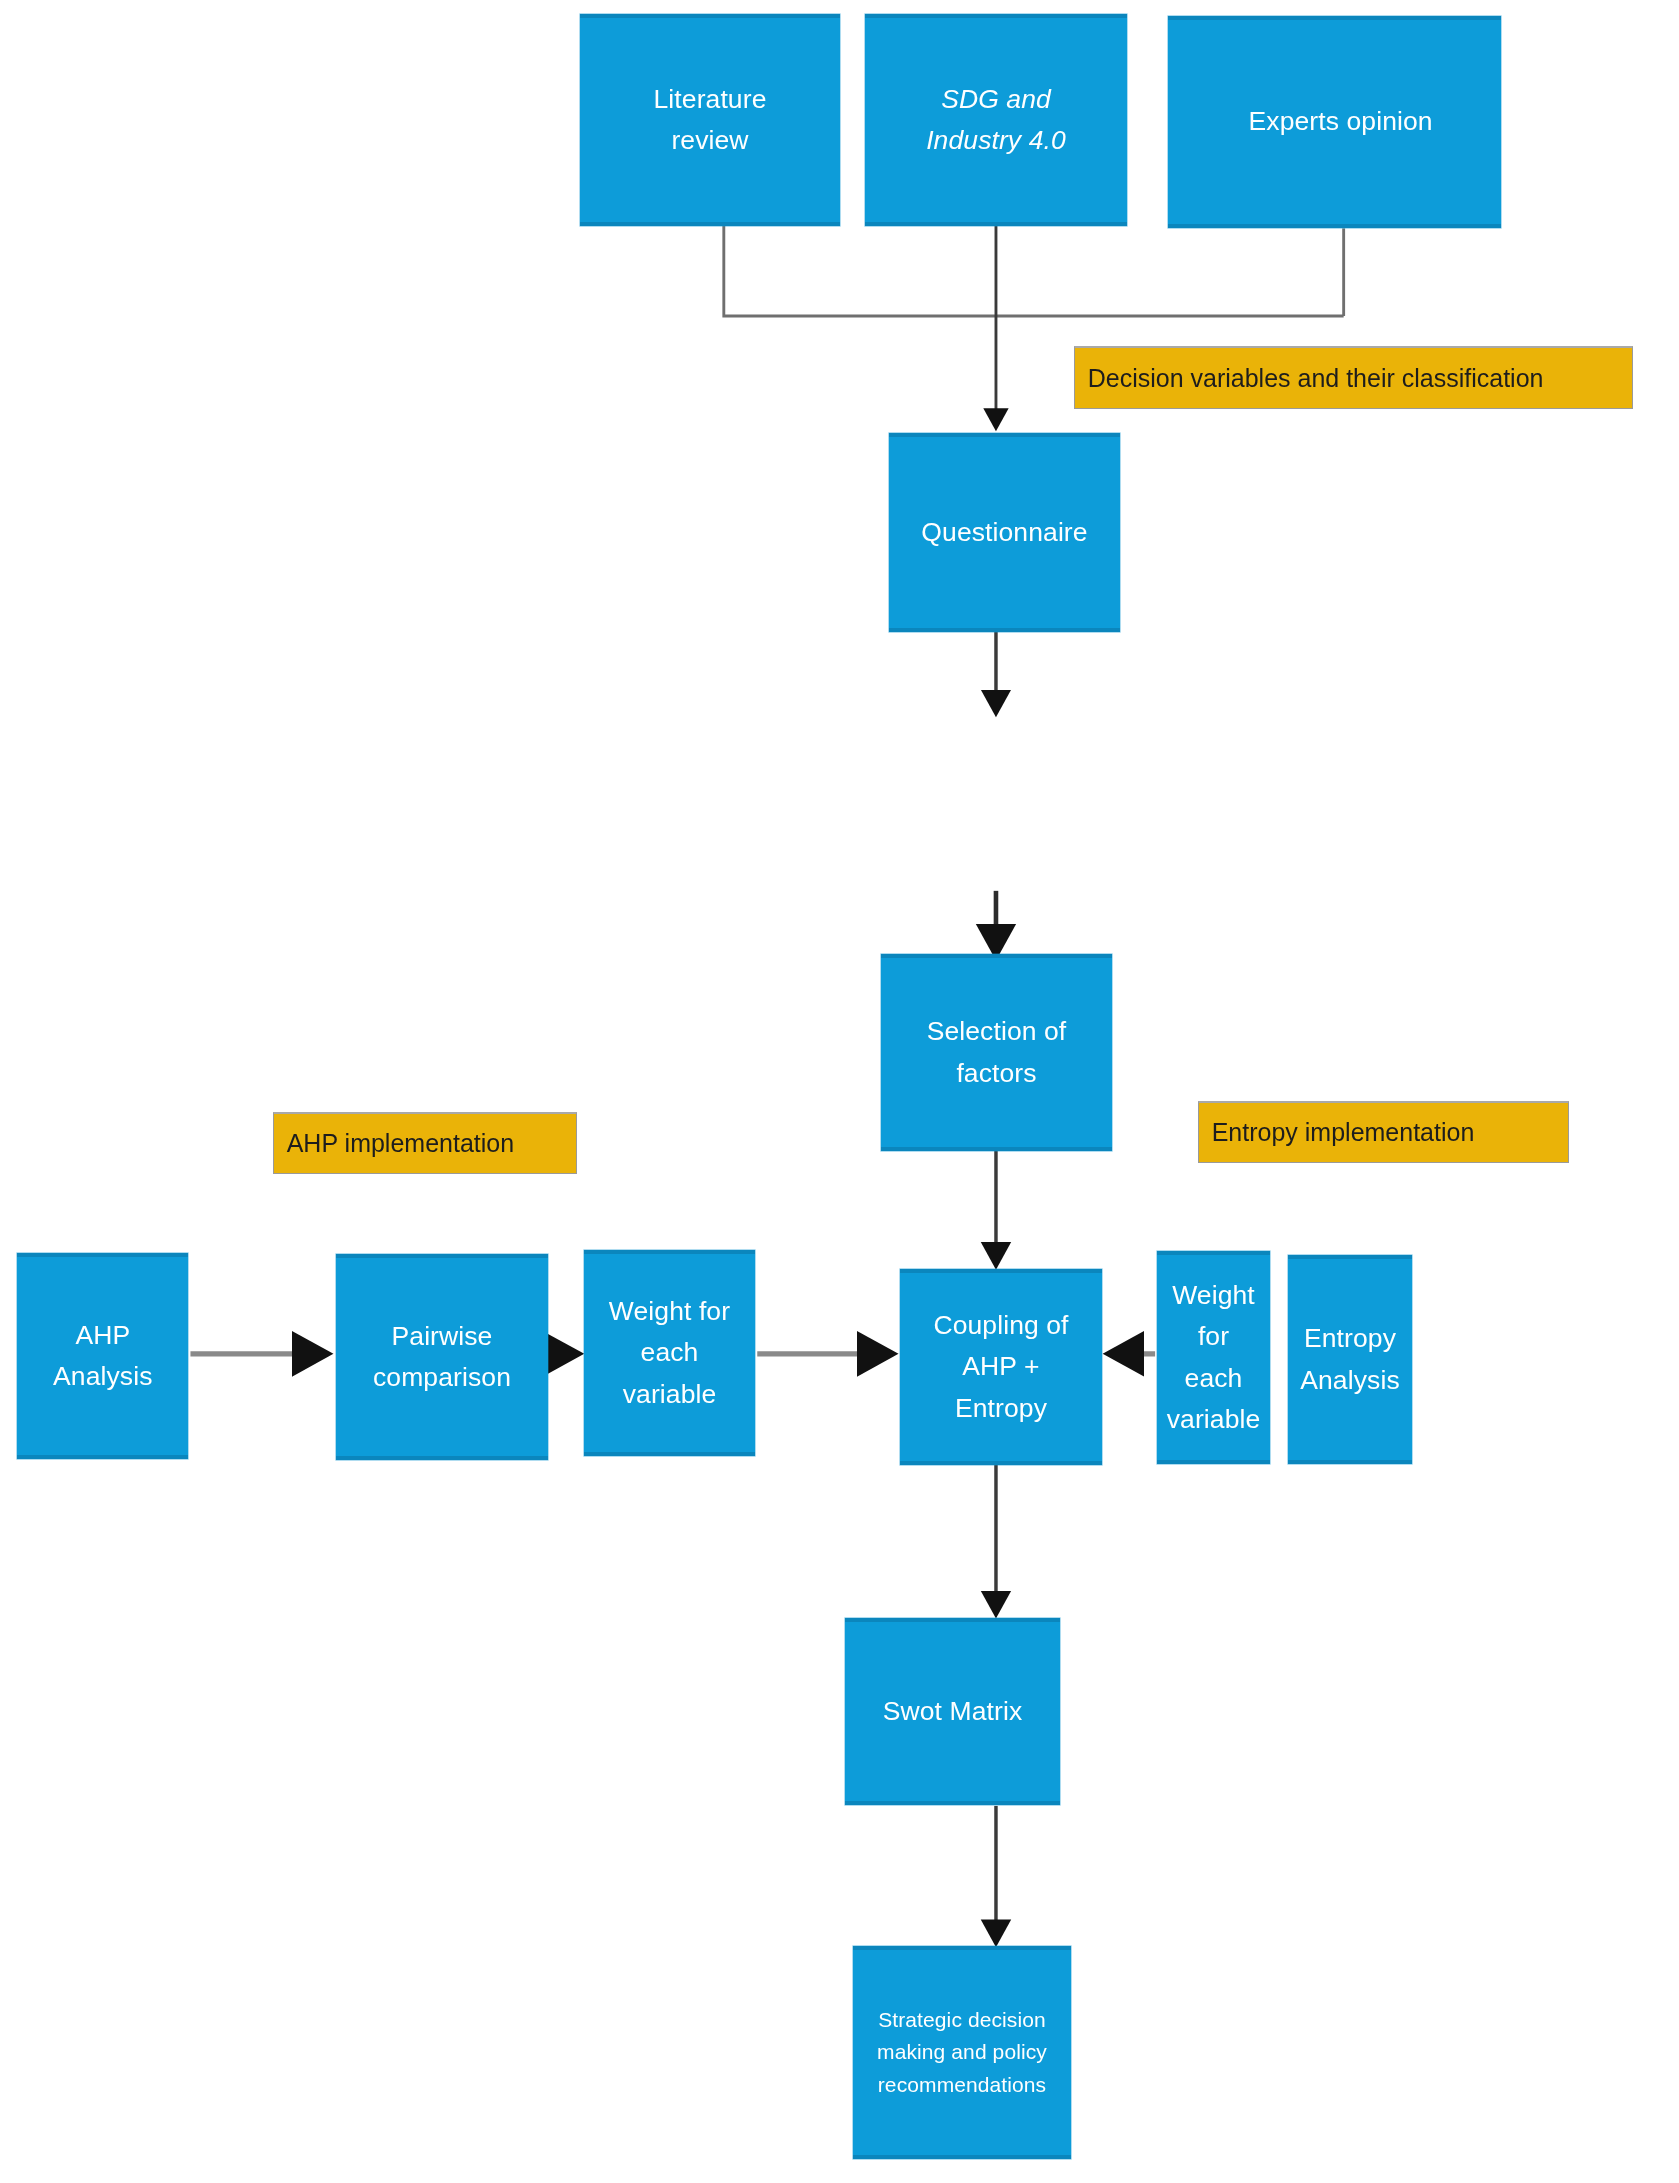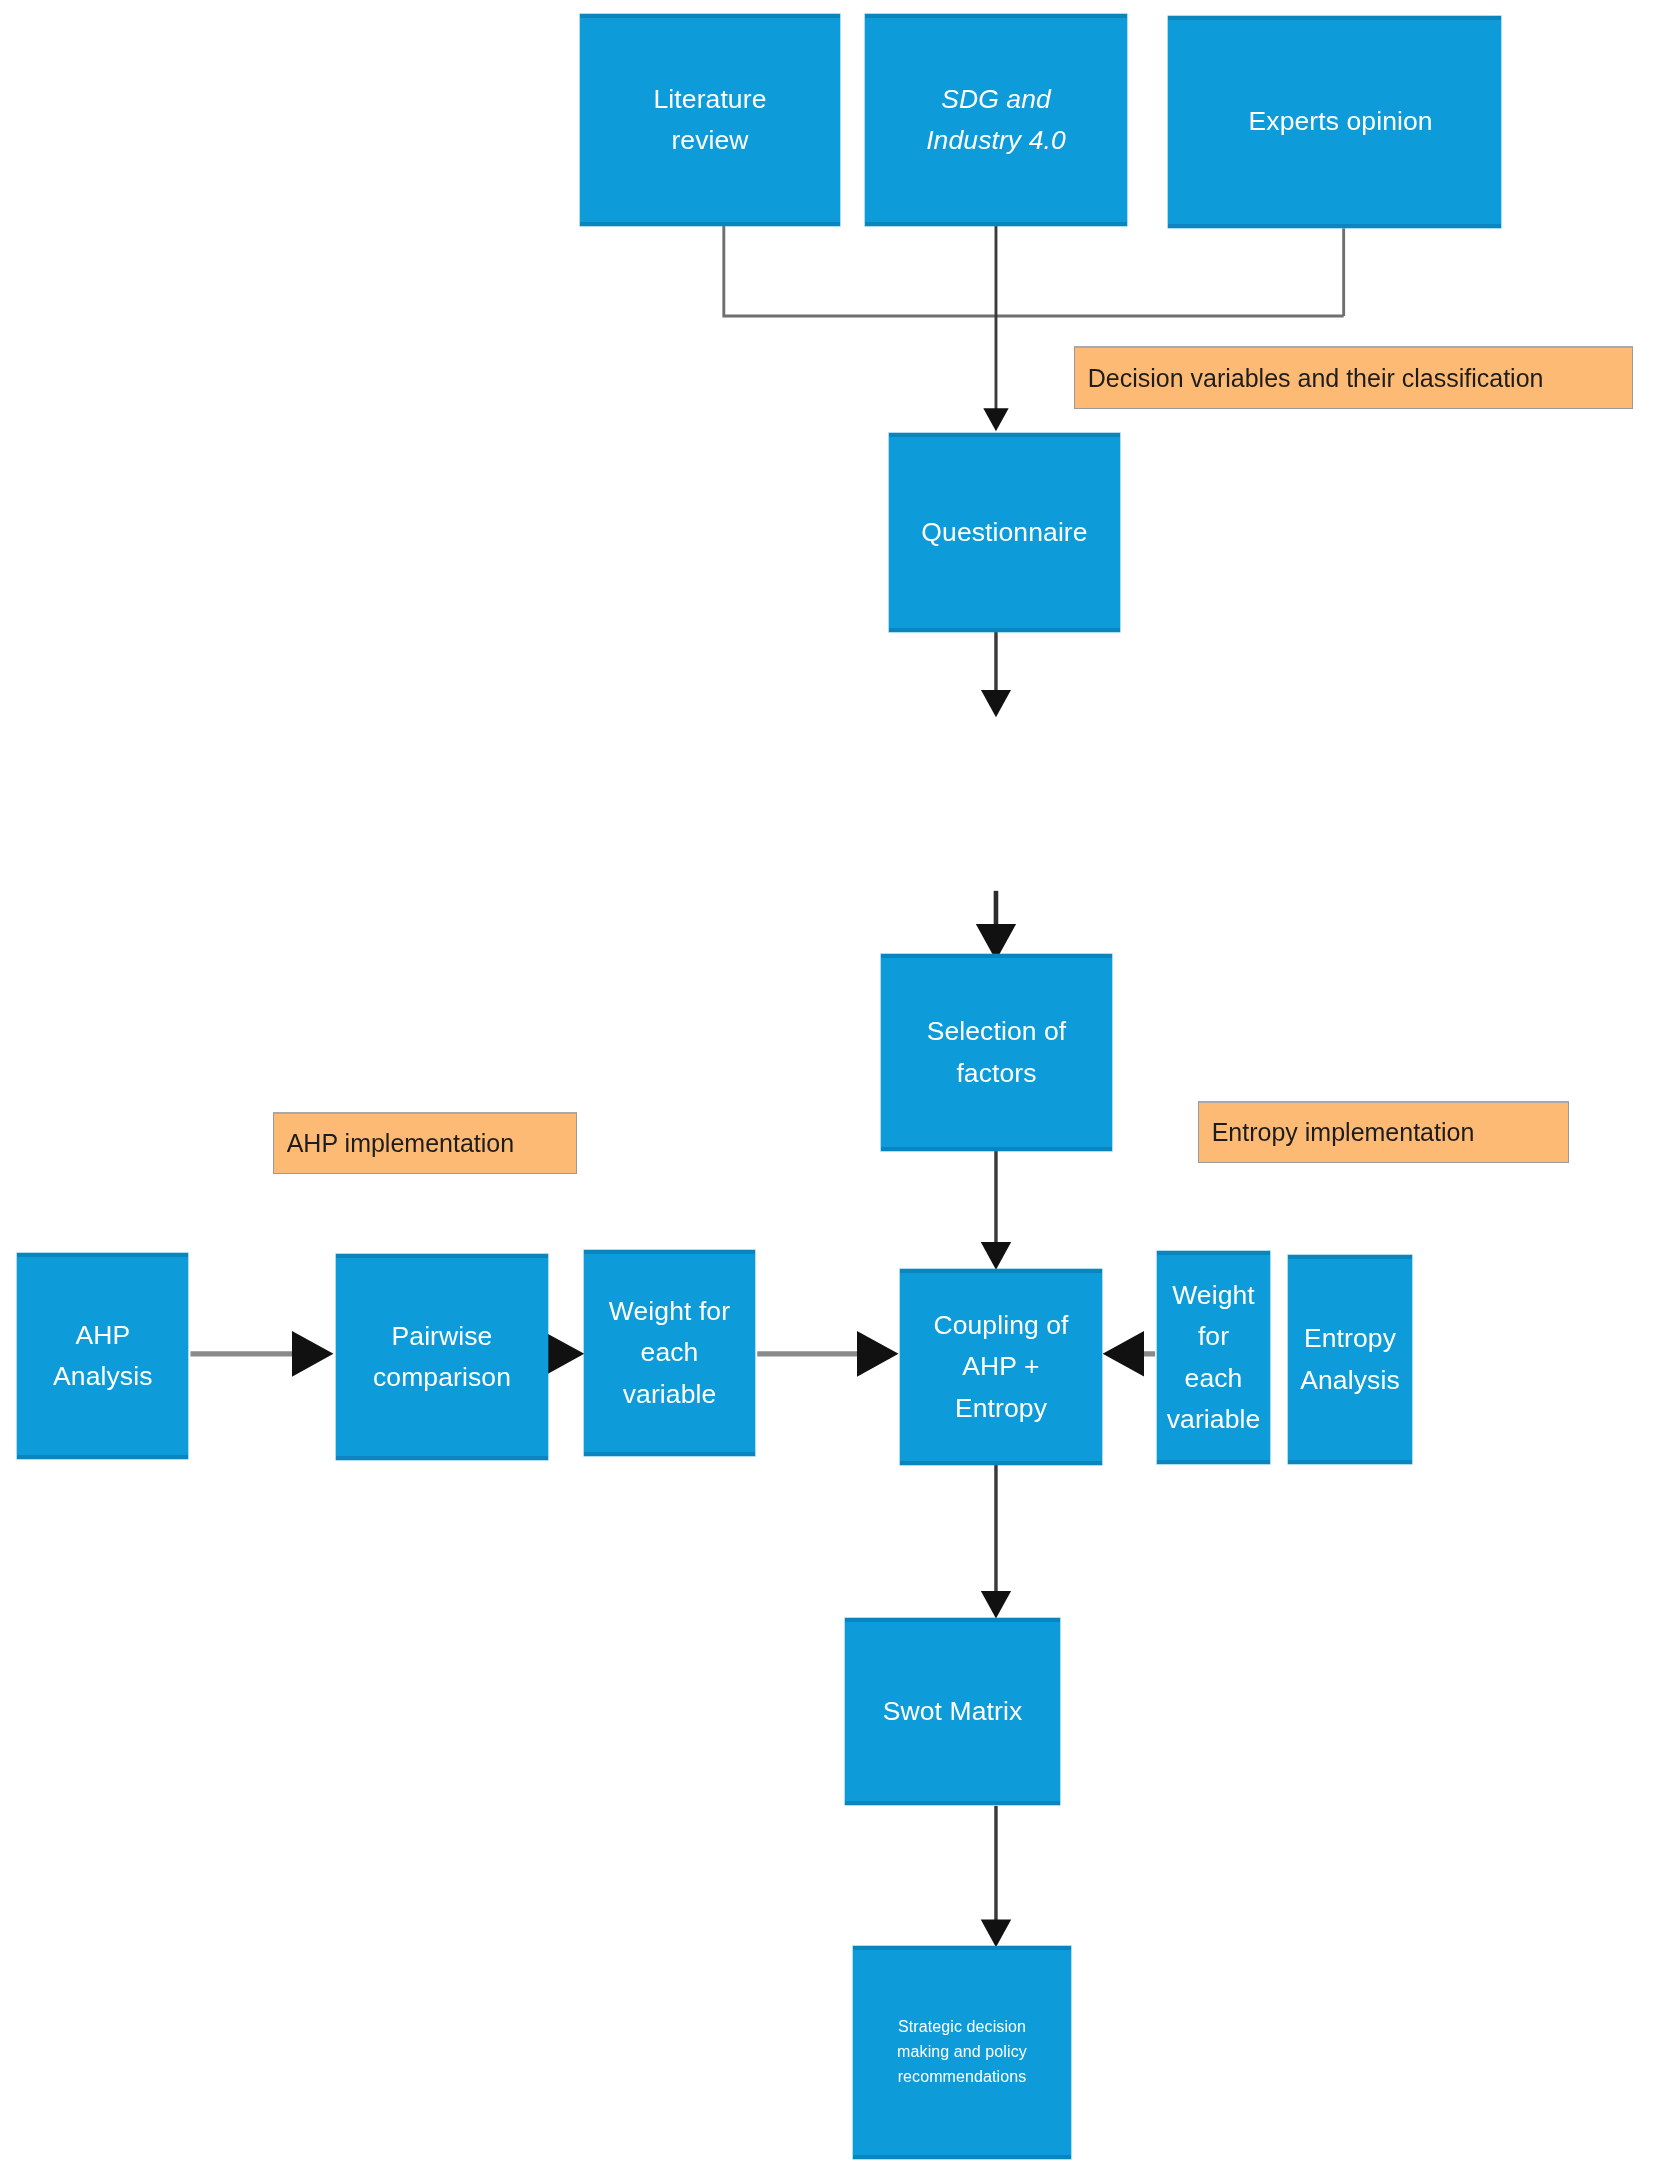--- a/index.html
+++ b/index.html
@@ -26,21 +26,21 @@
     border-top:4px solid #0b86bd;
     border-bottom:4px solid #0b86bd;
     box-shadow:0 0 0 0.6px rgba(12,150,210,0.55);
     font-size:26.5px;
     padding:3.5px 5.8px;
     white-space:pre-line;
   }
   .label-box{
     position:absolute;
     box-sizing:border-box;
-    background:#fdba74;
+    background:#eab308;
     border:1.2px solid #9a9a9a;
     border-top:2.3px solid #a9a9a9;
     color:#1d1d1d;
     display:flex;
     align-items:center;
     justify-content:flex-start;
     text-align:left;
     font-size:25px;
     padding:0 12.7px;
     white-space:nowrap;
@@ -152,18 +152,18 @@
 
   <div class="node" style="left:1157px;top:1251px;width:113px;height:213px;">Weight for
 each
 variable</div>
 
   <div class="node" style="left:1288px;top:1255px;width:124px;height:209px;">Entropy
 Analysis</div>
 
   <div class="node" style="left:845px;top:1618px;width:215px;height:187px;">Swot Matrix</div>
 
-  <div class="node" style="left:853px;top:1946px;width:218px;height:213px;font-size:16px;">Strategic decision
+  <div class="node" style="left:853px;top:1946px;width:218px;height:213px;font-size:21px;">Strategic decision
 making and policy
 recommendations</div>
 
 </div>
 
 
 </body></html>

